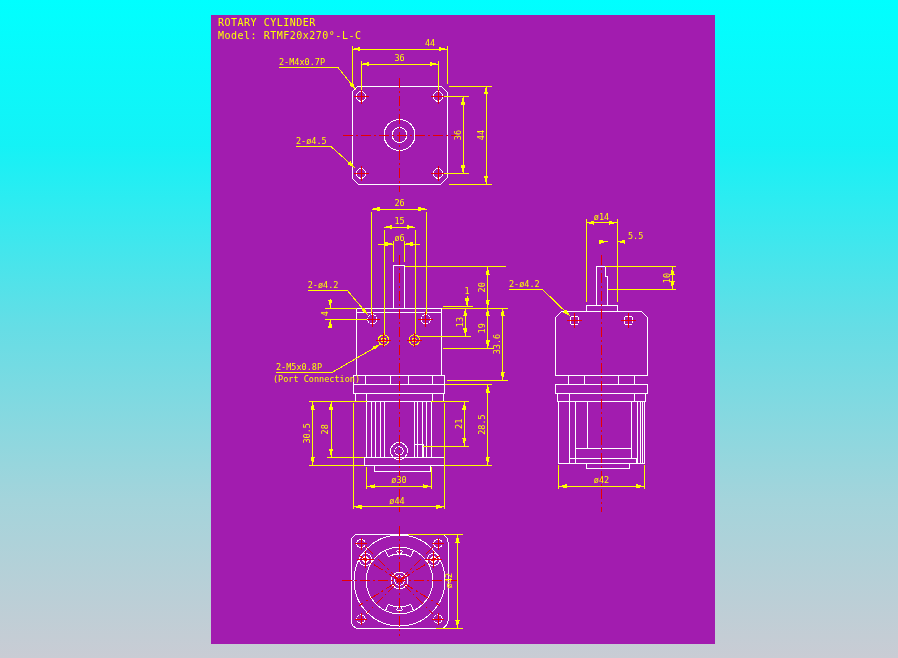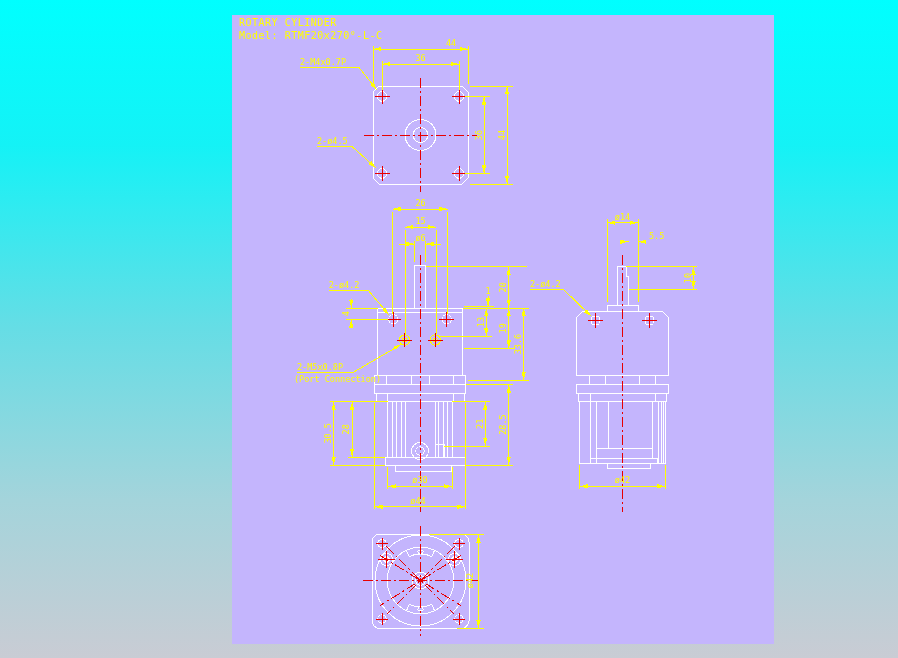--- a/index.html
+++ b/index.html
@@ -1,17 +1,17 @@
 <!DOCTYPE html>
 <html><head>
 <meta charset="utf-8">
 <style>
   html,body{margin:0;padding:0;width:898px;height:658px;overflow:hidden;}
   body{background:linear-gradient(180deg,#00ffff 0%,#14f2f6 22%,#66dde5 50%,#a4d4db 76%,#c9ccd4 100%);}
-  #cad-canvas{position:absolute;left:232px;top:15px;width:542px;height:629px;background:#c4b5fd;}
+  #cad-canvas{position:absolute;left:211px;top:15px;width:504px;height:629px;background:#a21caf;}
   svg{display:block;shape-rendering:crispEdges;}
   svg .w{stroke:#ffffff;fill:none;stroke-width:1;}
   svg .y{stroke:#ffff00;fill:none;stroke-width:1;}
   svg .r{stroke:#e80000;fill:none;stroke-width:1;}
   svg .cl{stroke-dasharray:10 3 2 3;}
   svg text{font-family:"DejaVu Sans Mono",monospace;font-size:8.5px;fill:#ffff00;stroke:none;}
   svg text.tt{font-size:10px;letter-spacing:0.5px;}
 </style>
 </head>
 <body>

